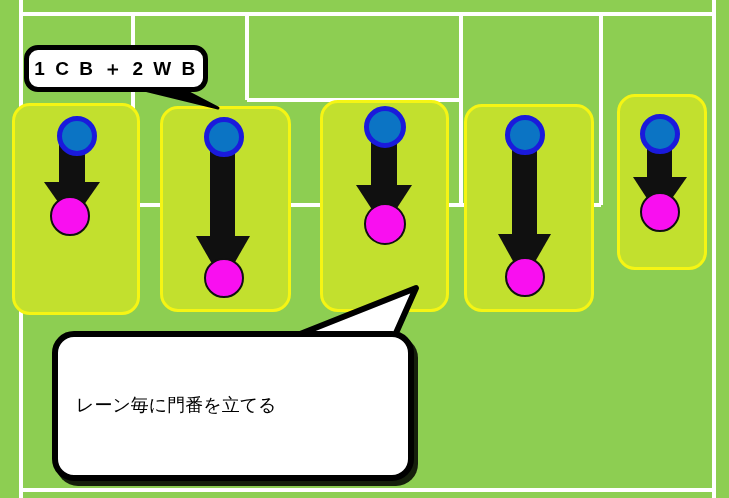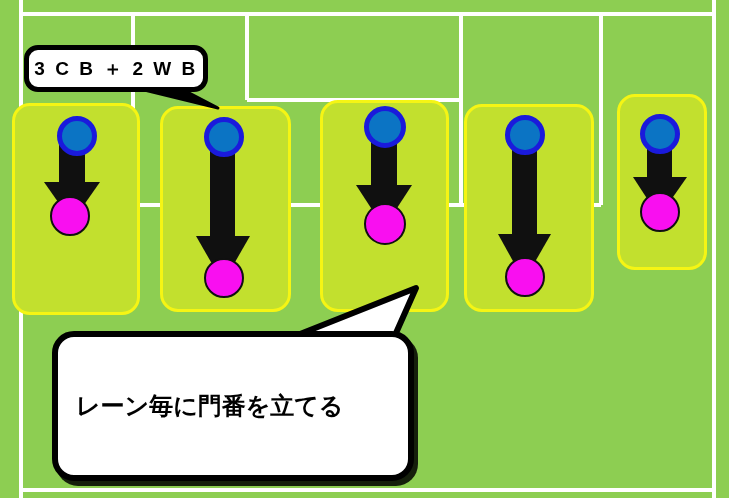--- a/index.html
+++ b/index.html
@@ -82,22 +82,22 @@
     left: 52px;
     top: 331px;
     width: 362px;
     height: 150px;
     border-radius: 22px;
     border-width: 6px;
     padding: 8px 0 8px 18px;
     box-shadow: 4px 5px 0 rgba(0,0,0,0.85);
   }
   #callout-bottom .line {
-    font-size: 24px;
-    font-weight: bold;
+    font-size: 18px;
+    font-weight: normal;
     line-height: 1.55;
     white-space: nowrap;
   }
   .t-black { color: #000000; }
   .t-red { color: #E60012; }
 </style>
 </head>
 <body>
 
 <div id="stage">
@@ -167,20 +167,20 @@
 
   <svg class="arrow-layer" viewBox="0 0 729 498">
 
     <polygon points="128,86 218,108 172,84" fill="#000000" stroke="#000000" stroke-width="3" stroke-linejoin="round"></polygon>
 
     <polygon points="290,338 416,288 392,342" fill="#ffffff" stroke="#000000" stroke-width="6" stroke-linejoin="round"></polygon>
     <rect x="292" y="336" width="98" height="12" fill="#ffffff"></rect>
   </svg>
 
   <div class="callout" id="callout-top">
-    <div class="line">3 C B ＋ 2 W B</div>
+    <div class="line">1 C B ＋ 2 W B</div>
   </div>
 
   <div class="callout" id="callout-bottom">
     <div class="line t-black">レーン毎に門番を立てる</div>
   </div>
 
 </div>
 
 </body></html>

